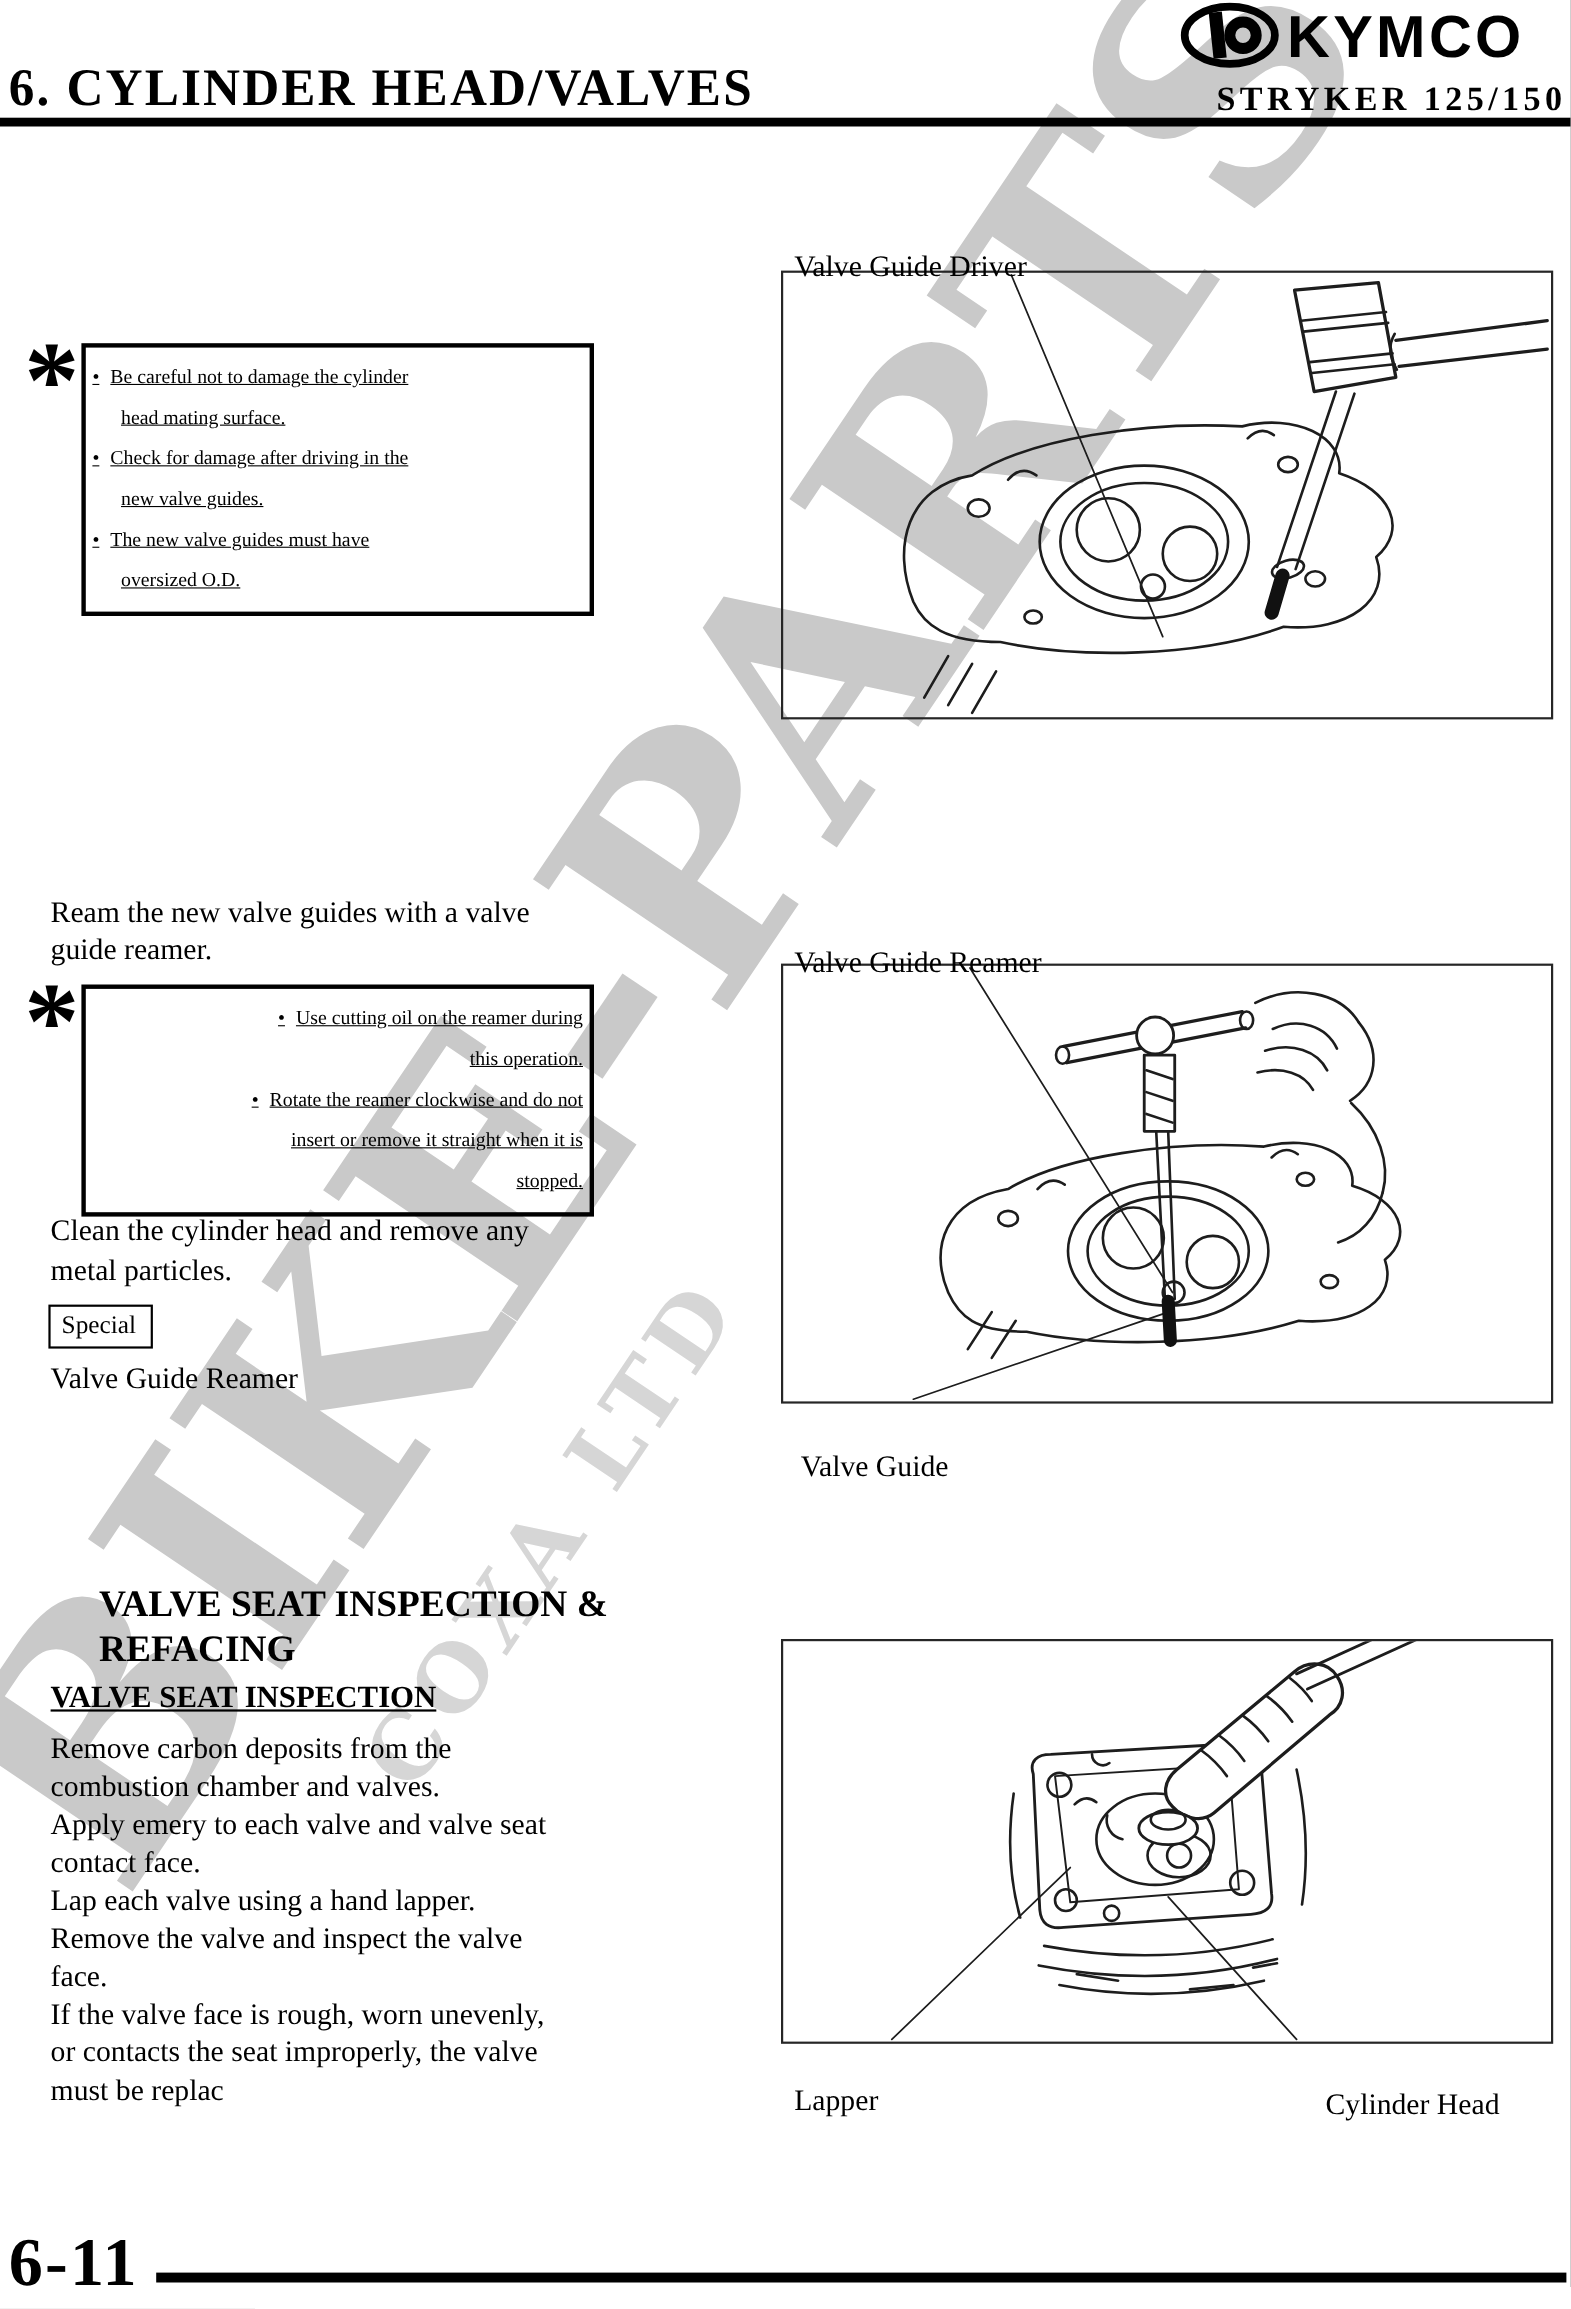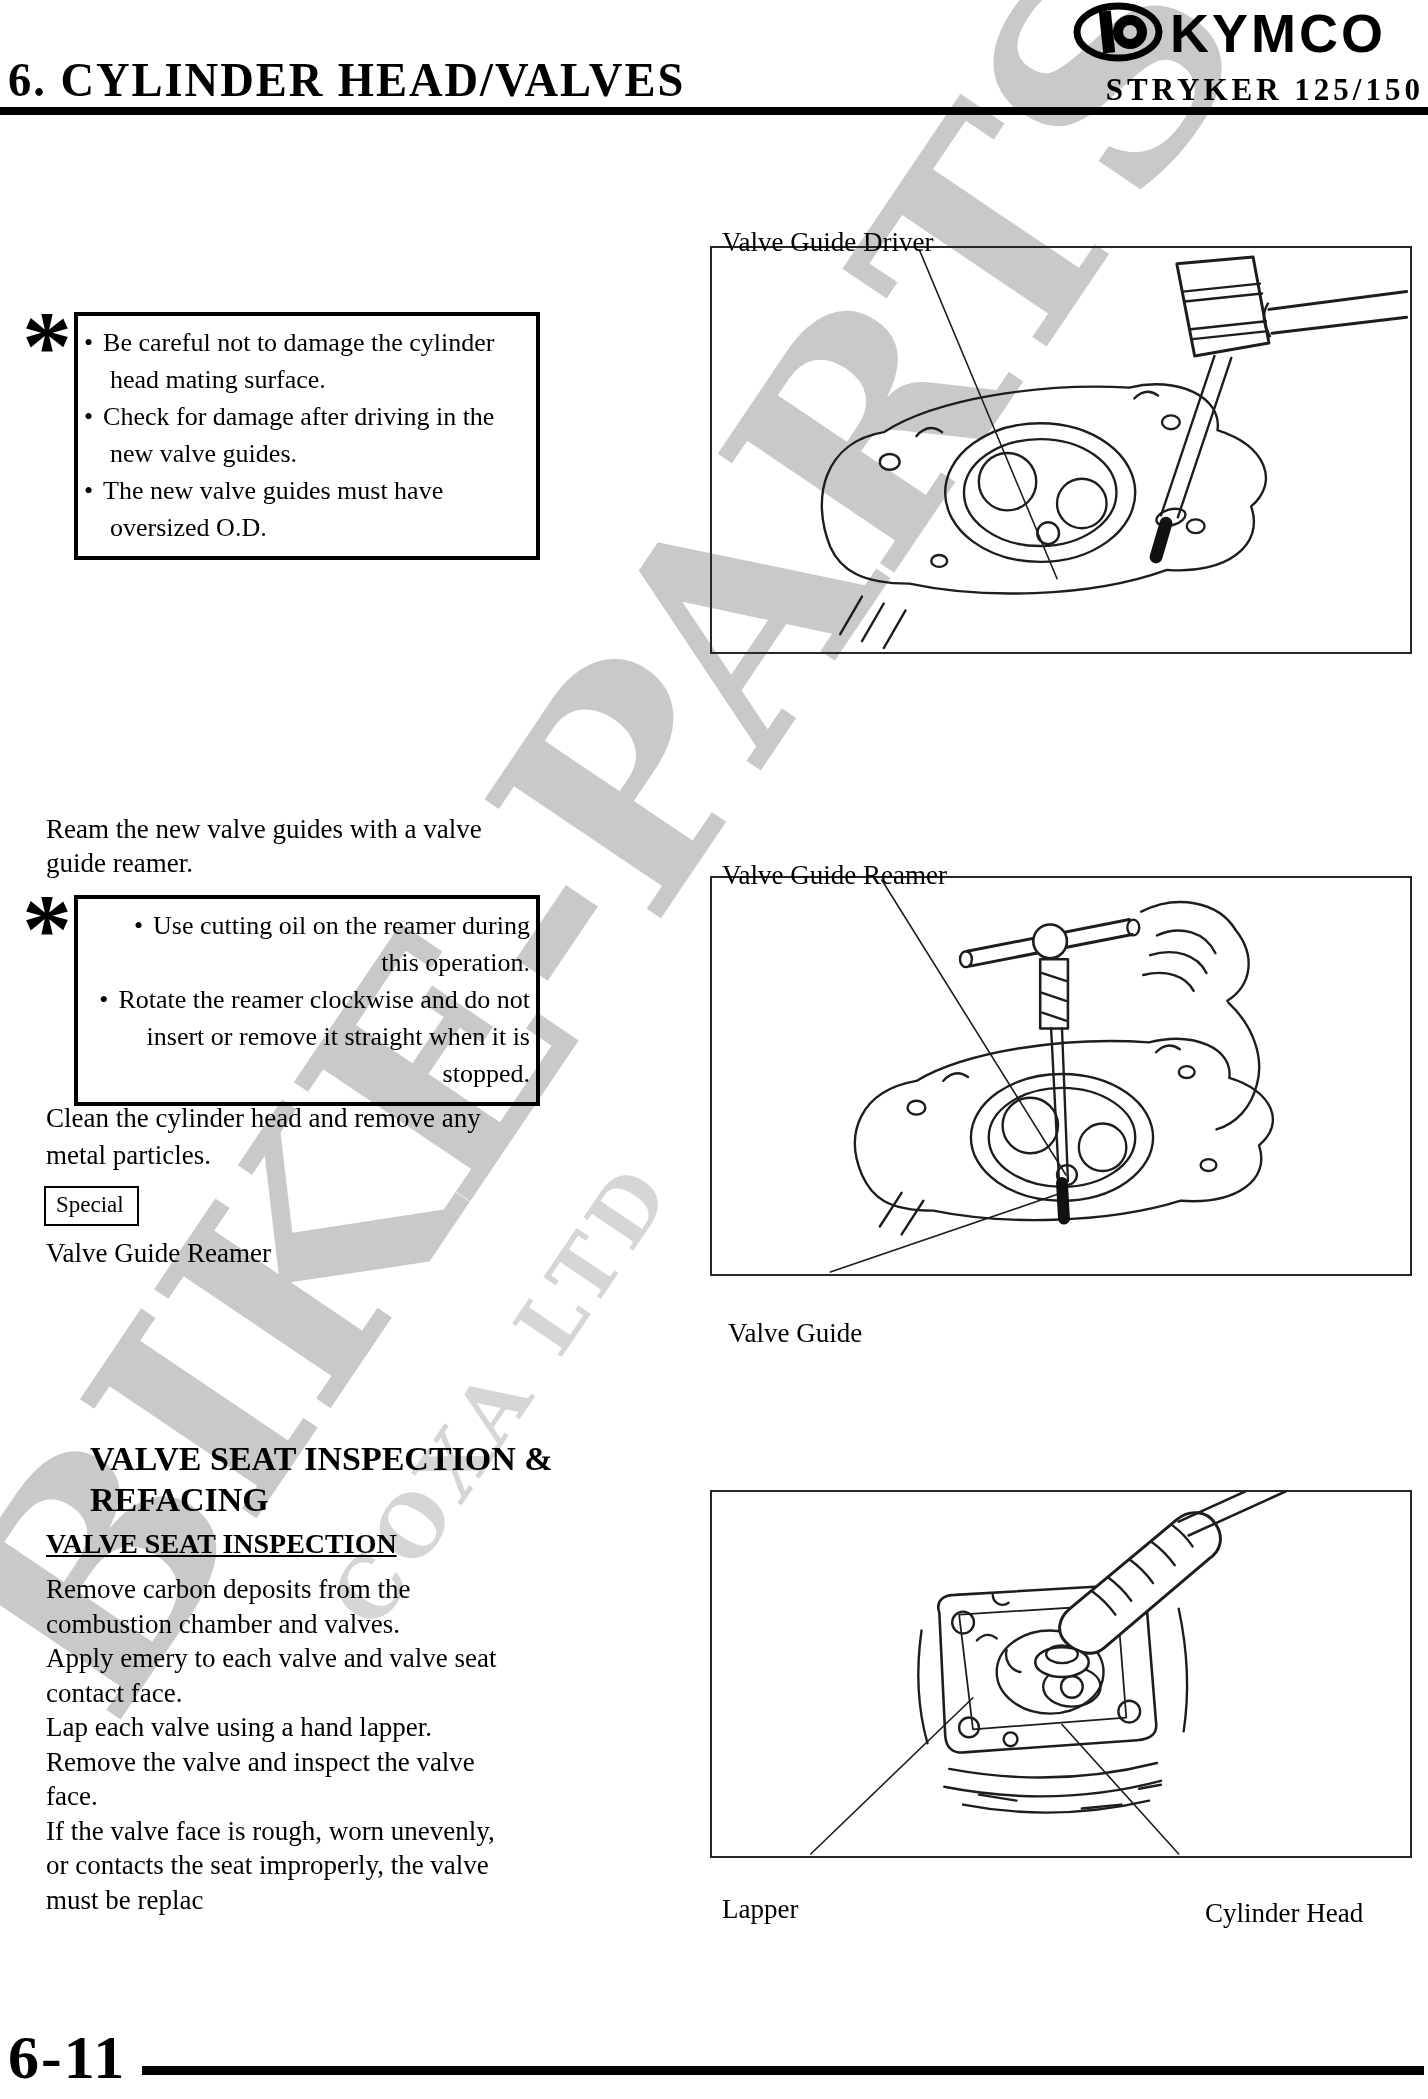--- a/index.html
+++ b/index.html
@@ -42,21 +42,21 @@
   }
   .p1 { top:196px; }
   .p2 { top:812px; }
   .p3 { top:1100px; line-height:37px; }
   .caution {
     position:absolute; left:74px; width:466px; box-sizing:border-box;
     border:4px solid #000; padding:8px 6px 10px 6px; z-index:1; background:transparent;
   }
   .caution ul { margin:0; padding:0; list-style:none; }
   .caution li {
-    font-size:26px; line-height:37px; padding-left:26px; white-space:pre-line;
+    font-size:18px; line-height:37px; padding-left:26px; white-space:pre-line;text-decoration:underline;
   }
   .caution li::before { content:"\2022"; margin-left:-26px; margin-right:10px; }
   .caution1 { top:312px; }
   .caution2 { top:895px;text-align:right; }
   .asterisk {
     position:absolute; left:22px; width:60px; height:60px; overflow:visible;
     font-size:100px; line-height:100px; font-weight:bold; z-index:1;
   }
   .ast1 { top:296px; }
   .ast2 { top:879px; }

